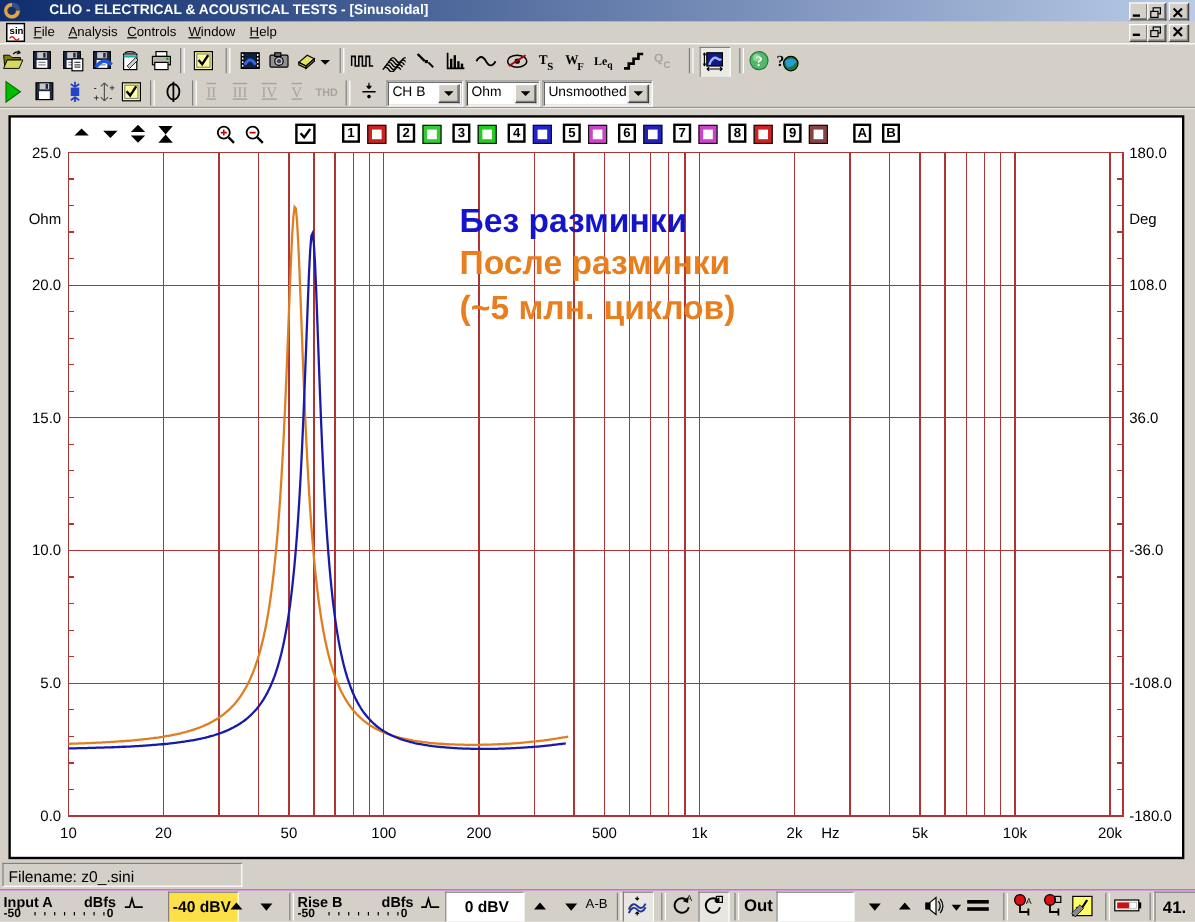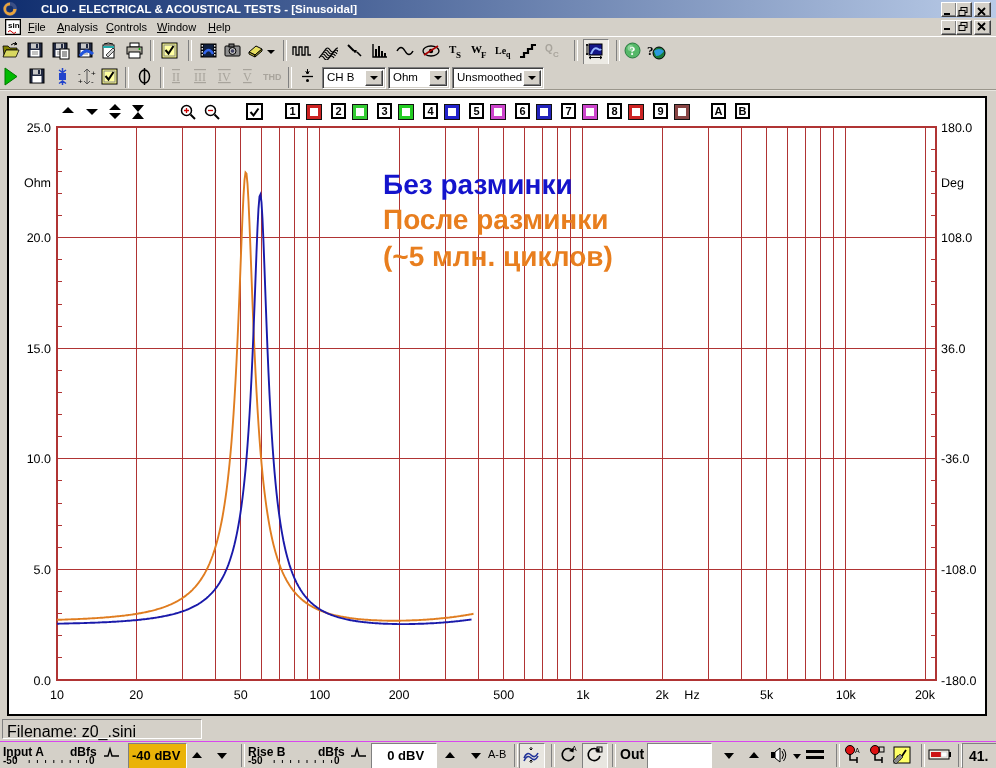--- a/index.html
+++ b/index.html
@@ -7,21 +7,21 @@
   .abs{position:absolute;}
   .btn3d{position:absolute;background:#d4d0c8;border-top:1px solid #fff;border-left:1px solid #fff;border-right:1px solid #404040;border-bottom:1px solid #404040;box-shadow:inset -1px -1px 0 #808080;}
   .sep{position:absolute;width:2px;border-left:1px solid #808080;border-right:1px solid #fff;}
   .ddown{position:absolute;height:20px;background:#fff;border:1px solid;border-color:#808080 #fff #fff #808080;box-shadow:inset 1px 1px 0 #404040, inset -1px -1px 0 #d4d0c8;font-size:11.5px;color:#000;}
   .ddtxt{position:absolute;left:4px;top:3px;white-space:nowrap;}
   .ddbtn{position:absolute;right:2px;top:2px;width:16px;height:14px;background:#d4d0c8;border:1px solid;border-color:#fff #404040 #404040 #fff;box-shadow:inset -1px -1px 0 #808080;}
   .ddbtn:after{content:"";position:absolute;left:4px;top:5px;border:4px solid transparent;border-top:4px solid #000;}
   .numbox{position:absolute;width:11px;height:12px;border:2px solid #000;background:#fff;font-size:11px;font-weight:bold;text-align:center;line-height:12px;top:104px;}
   .colbox{position:absolute;width:14px;height:14px;border:1px solid #111;top:105px;}
   .colbox i{position:absolute;left:3px;top:3px;right:3px;bottom:3px;background:#fff;display:block;}
-  .panel{position:absolute;border:1px solid;border-color:#808080 #fff #fff #808080;font-size:16px;color:#000;}
+  .panel{position:absolute;border:1px solid;border-color:#808080 #fff #fff #808080;font-size:13px;color:#000;}
 </style>
 </head>
 <body>
 
 <div class="abs" id="titlebar" style="left:0;top:0;width:996px;height:18px;background:linear-gradient(to right,#0f2d6e,#b9cbe7);">
   <svg class="abs" style="left:2px;top:1px" width="16" height="16" viewBox="0 0 16 16">
     <circle cx="8" cy="8" r="7" fill="#3a4f86"></circle>
     <path d="M8 1.5 A6.5 6.5 0 1 0 14.5 8 L11 8 A3.5 3.5 0 1 1 8 4.5 Z" fill="#e8a33d"></path>
     <circle cx="8" cy="8" r="3.2" fill="#15306a"></circle>
   </svg>
@@ -498,21 +498,21 @@
       <line x1="50.8" y1="6" x2="50.8" y2="9" stroke="#000"></line>
       <line x1="59.0" y1="6" x2="59.0" y2="9" stroke="#000"></line>
       <line x1="67.19999999999999" y1="6" x2="67.19999999999999" y2="9" stroke="#000"></line>
       <line x1="75.39999999999999" y1="6" x2="75.39999999999999" y2="9" stroke="#000"></line>
       <line x1="83.6" y1="6" x2="83.6" y2="9" stroke="#000"></line>
       <text x="86" y="10" font-size="10" font-weight="bold" fill="#000">0</text>
     </svg>
     <svg class="abs" style="left:103px;top:4px" width="18" height="14" viewBox="0 0 18 14">
       <path d="M1 10 L5 10 L7 3 L9 10 L16 10" stroke="#000" fill="none" stroke-width="1.4"></path>
     </svg>
-    <div class="abs" style="left:128px;top:1px;width:57px;height:24px;background:#eab308;border:1px solid #808080;border-right-color:#fff;border-bottom-color:#fff;">
+    <div class="abs" style="left:140px;top:1px;width:57px;height:24px;background:#fde047;border:1px solid #808080;border-right-color:#fff;border-bottom-color:#fff;">
       <span style="position:absolute;left:3px;top:4px;font-size:13px;font-weight:bold;color:#000;white-space:nowrap;">-40 dBV</span>
     </div>
     <svg class="abs" style="left:190px;top:7px" width="14" height="13" viewBox="0 0 14 13">
       <path d="M2 9 L12 9 L7 3 Z" fill="#000"></path>
     </svg>
     <svg class="abs" style="left:215px;top:7px" width="14" height="13" viewBox="0 0 14 13">
       <path d="M2 4 L12 4 L7 10 Z" fill="#000"></path>
     </svg>
     <span class="abs" style="left:248px;top:3px;font-weight:bold;font-size:12px;color:#000;white-space:nowrap;">Rise B</span>
     <span class="abs" style="left:318px;top:3px;font-weight:bold;font-size:12px;color:#000;white-space:nowrap;">dBfs</span>

